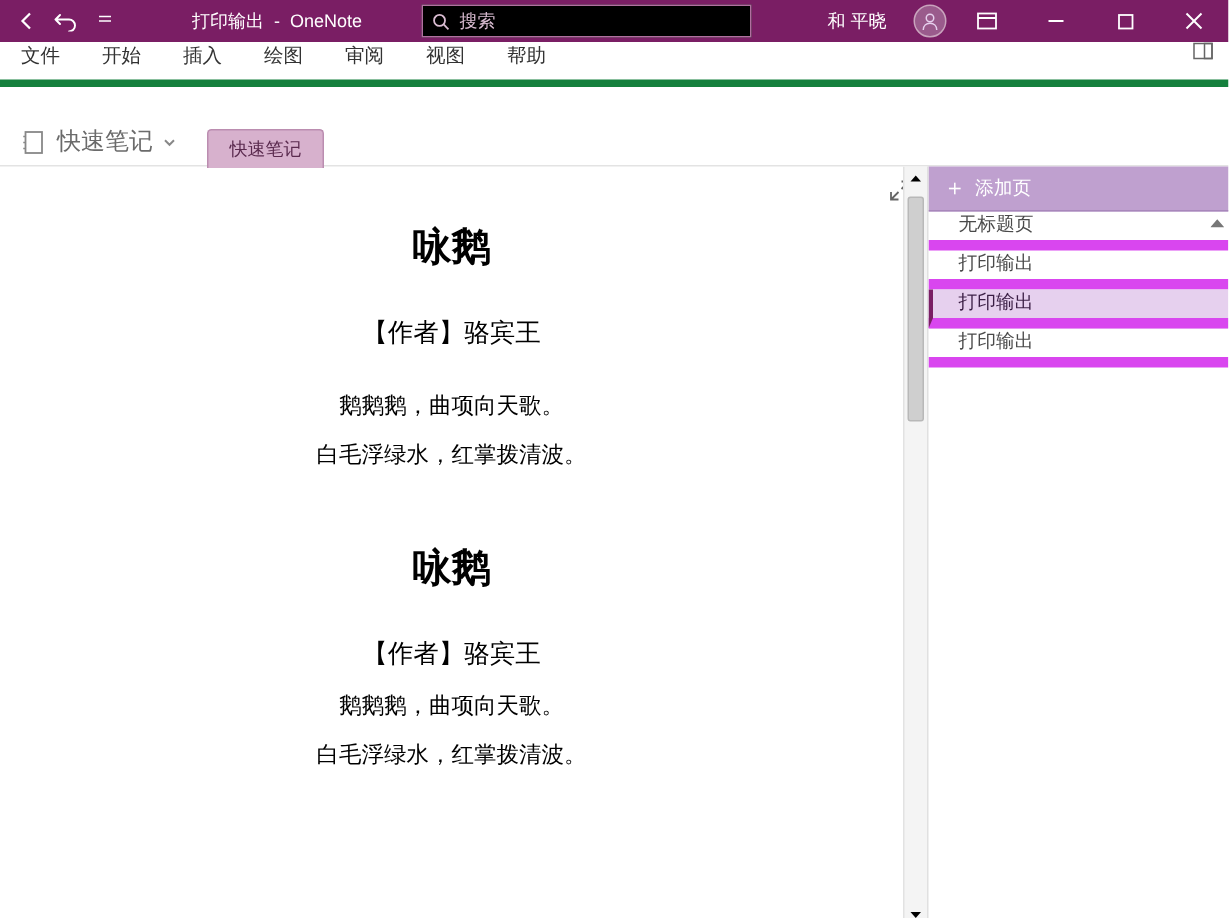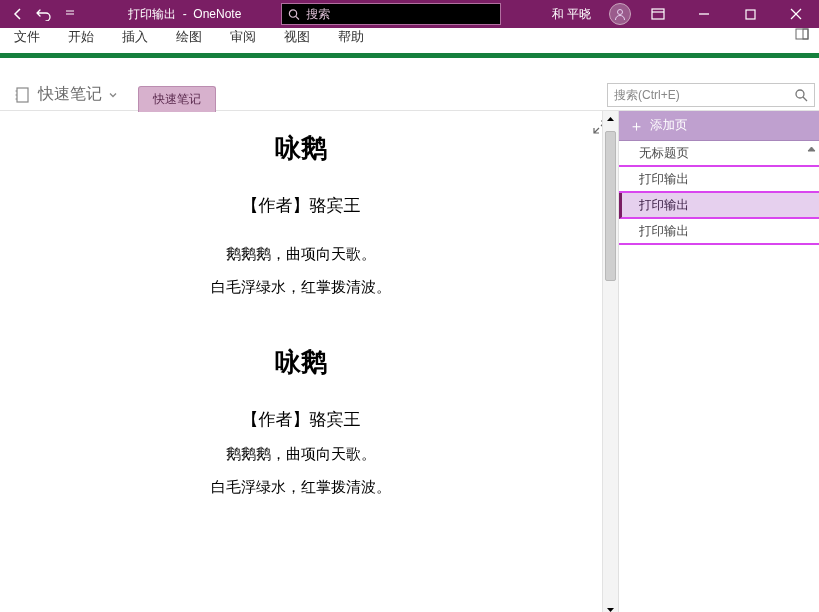--- a/index.html
+++ b/index.html
@@ -122,21 +122,21 @@
     width:18px; height:18px;
     cursor:pointer;
   }
   .expand-icon svg { stroke:#666; fill:none; }
   .canvas {
     padding:20px 60px;
     font-family: "SimSun","宋体",serif;
     color:#000;
   }
   .poem { text-align:center; margin-bottom:48px; }
-  .poem .title { font-size:26px; font-weight:bold; margin-bottom:28px; }
+  .poem .title { font-size:26px; font-weight:bold; margin-bottom:28px;margin-top:16px; }
   .poem .author { font-size:17px; margin-bottom:28px; }
   .poem .line { font-size:15px; margin-bottom:14px; }
   .poem:nth-of-type(2) .author { margin-bottom:14px; }
 
   .hscroll {
     position:absolute; left:0; right:0; bottom:0; height:16px;
     background:#f4f4f4; border-top:1px solid #e2e2e2;
     display:flex; align-items:center;
   }
   .hscroll .arrow { width:16px; height:16px; display:flex; align-items:center; justify-content:center; cursor:pointer;}
@@ -167,24 +167,24 @@
     display:flex; align-items:center;
     padding:0 10px;
     gap:6px;
     border-bottom:1px solid #a887bb;
     cursor:pointer;
   }
   .add-page .plus { font-size:15px; line-height:1; }
   .page-items { position:relative; flex:1; overflow:auto; }
   .page-item {
     height:26px;
-    display:flex; align-items:center;
+    display:flex; align-items:flex-start;
     padding:0 12px 0 20px;
     color:#4a4a4a;
-    border-bottom:2px solid #d946ef;
+    border-bottom:7px solid #d946ef;
     cursor:pointer;
   }
   .page-item.selected {
     background:#e6d0ee;
     border-left:3px solid #7a1e64;
     padding-left:17px;
     color:#3a1e44;
   }
   .page-vscroll {
     position:absolute; top:0; right:0; width:16px;
@@ -304,27 +304,20 @@
       </svg>
     <span>快速笔记</span>
     <svg width="10" height="10" viewBox="0 0 10 10">
         <path d="M2 3.5 L5 6.5 L8 3.5" stroke-width="1.3"></path>
       </svg>
   </div>
   <div class="section-tab">
     <span>快速笔记</span>
   </div>
   <div class="spacer"></div>
-  <div class="page-search">
-    <input type="text" placeholder="搜索(Ctrl+E)" style="">
-    <svg width="14" height="14" viewBox="0 0 14 14">
-        <circle cx="6" cy="6" r="4" stroke-width="1.3"></circle>
-        <line x1="9" y1="9" x2="13" y2="13" stroke-width="1.3"></line>
-      </svg>
-  </div>
 </div>
 
 <div class="main">
   <div class="canvas-wrap">
     <div class="expand-icon">
       <svg width="16" height="16" viewBox="0 0 16 16">
           <path d="M9 2 H14 V7 M14 2 L9 7" stroke-width="1.2"></path>
           <path d="M7 14 H2 V9 M2 14 L7 9" stroke-width="1.2"></path>
         </svg>
     </div>

